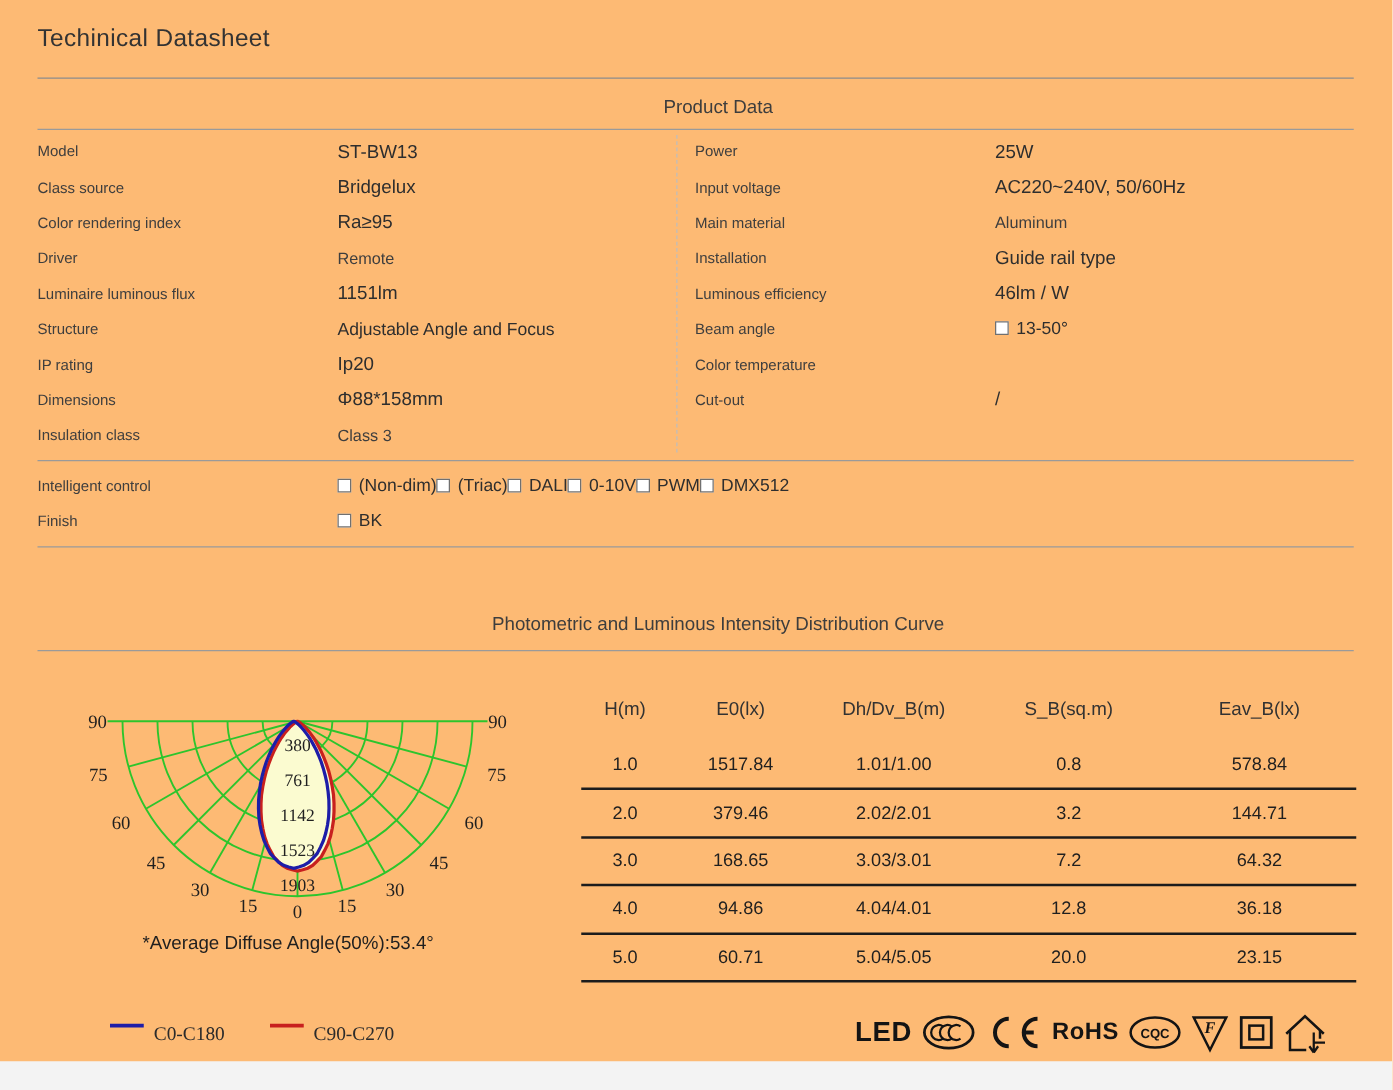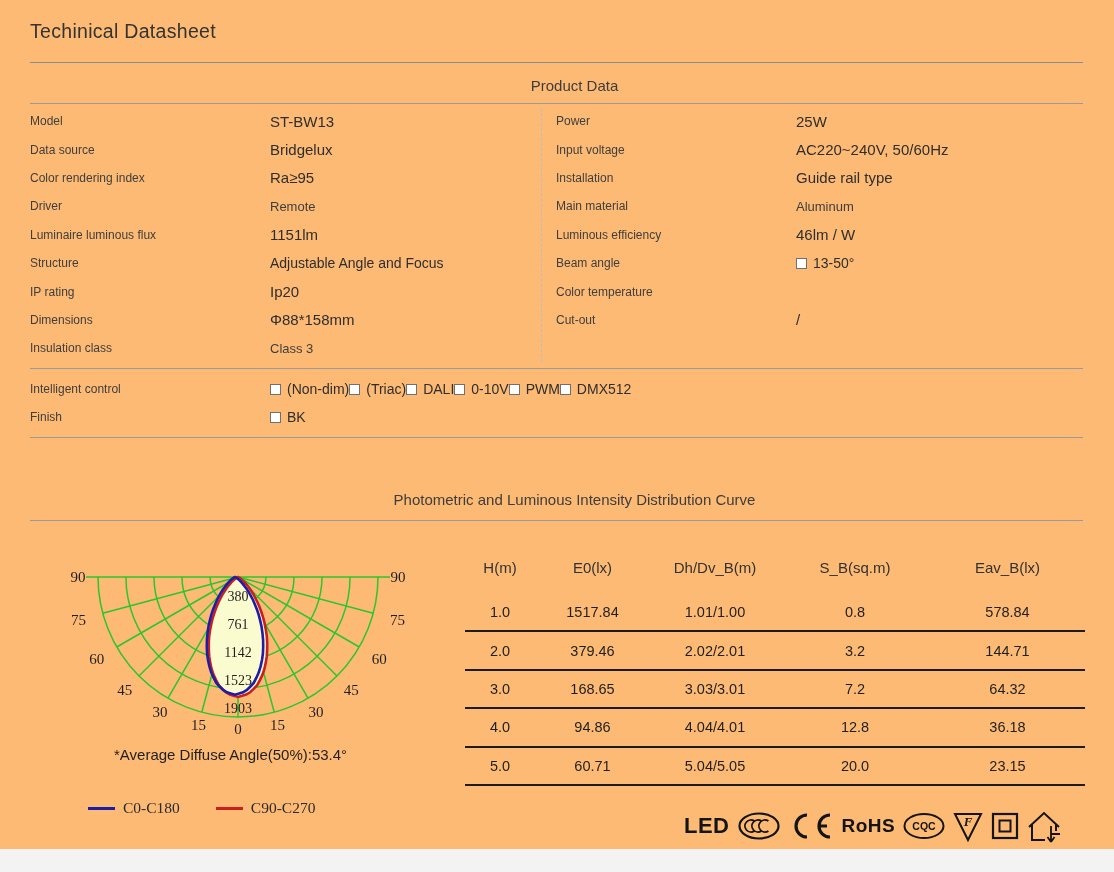--- a/index.html
+++ b/index.html
@@ -27,21 +27,21 @@
   .pvalue.md{font-size:14px;}
   .opt{display:inline-flex;align-items:center;font-size:14px;color:#2e2e2e;}
   .opt.tight{margin-right:9px;}
   .cbox{width:9px;height:9px;border:1px solid #707070;margin-right:6px;flex:none;background:#fff;}
   .tight .cbox{margin-right:2px;}
   .vdivider{position:absolute;left:541px;top:108px;height:254px;border-left:1px dashed #bdbdbd;}
   #chart{position:absolute;left:60px;top:552px;}
   #note{position:absolute;left:114px;top:746px;font-size:15px;color:#1f1f1f;}
   #legend{position:absolute;left:88px;top:799px;display:flex;align-items:center;
           font-family:"Liberation Serif",serif;font-size:15.5px;color:#2b2b2b;}
-  .leg-item{display:flex;align-items:center;margin-right:36px;}
+  .leg-item{display:flex;align-items:flex-start;margin-right:36px;margin-top:20px;}
   .leg-line{width:27px;height:3px;margin-right:8px;}
   #ptable{position:absolute;left:465px;top:555px;width:620px;}
   .pt-header{display:grid;grid-template-columns:70px 115px 130px 150px 155px;font-size:15px;
              color:#323232;height:24px;align-items:center;text-align:center;}
   .pt-spacer{height:15px;}
   .pt-row{display:grid;grid-template-columns:70px 115px 130px 150px 155px;font-size:14.5px;
           color:#1f1f1f;height:36.4px;align-items:center;text-align:center;border-bottom:2px solid #1c1c1c;}
   #certs{position:absolute;left:684px;top:806px;height:40px;display:flex;align-items:center;gap:8px;color:#141414;}
   .cert-text{font-weight:bold;font-size:22px;letter-spacing:.5px;color:#141414;}
   .cert-text.rohs{font-size:19px;}
@@ -55,21 +55,21 @@
   <div class="hline" id="line1"></div>
   <div class="sec-title" id="product-title">Product Data</div>
   <div class="hline" id="line2"></div>
 
   <div class="rows" id="left-rows">
       <div class="prow">
         <div class="plabel">Model</div>
         <div class="pvalue">ST-BW13</div>
       </div>
       <div class="prow">
-        <div class="plabel">Data source</div>
+        <div class="plabel">Class source</div>
         <div class="pvalue">Bridgelux</div>
       </div>
       <div class="prow">
         <div class="plabel">Color rendering index</div>
         <div class="pvalue">Ra≥95</div>
       </div>
       <div class="prow">
         <div class="plabel">Driver</div>
         <div class="pvalue sm">Remote</div>
       </div>
@@ -98,26 +98,26 @@
   <div class="rows" id="right-rows">
       <div class="prow">
         <div class="plabel">Power</div>
         <div class="pvalue">25W</div>
       </div>
       <div class="prow">
         <div class="plabel">Input voltage</div>
         <div class="pvalue">AC220~240V, 50/60Hz</div>
       </div>
       <div class="prow">
+        <div class="plabel">Main material</div>
+        <div class="pvalue sm">Aluminum</div>
+      </div>
+      <div class="prow">
         <div class="plabel">Installation</div>
         <div class="pvalue">Guide rail type</div>
-      </div>
-      <div class="prow">
-        <div class="plabel">Main material</div>
-        <div class="pvalue sm">Aluminum</div>
       </div>
       <div class="prow">
         <div class="plabel">Luminous efficiency</div>
         <div class="pvalue">46lm / W</div>
       </div>
       <div class="prow">
         <div class="plabel">Beam angle</div>
         <div class="pvalue"><span class="opt">
             <span class="cbox"></span>
             <span>13-50°</span>

